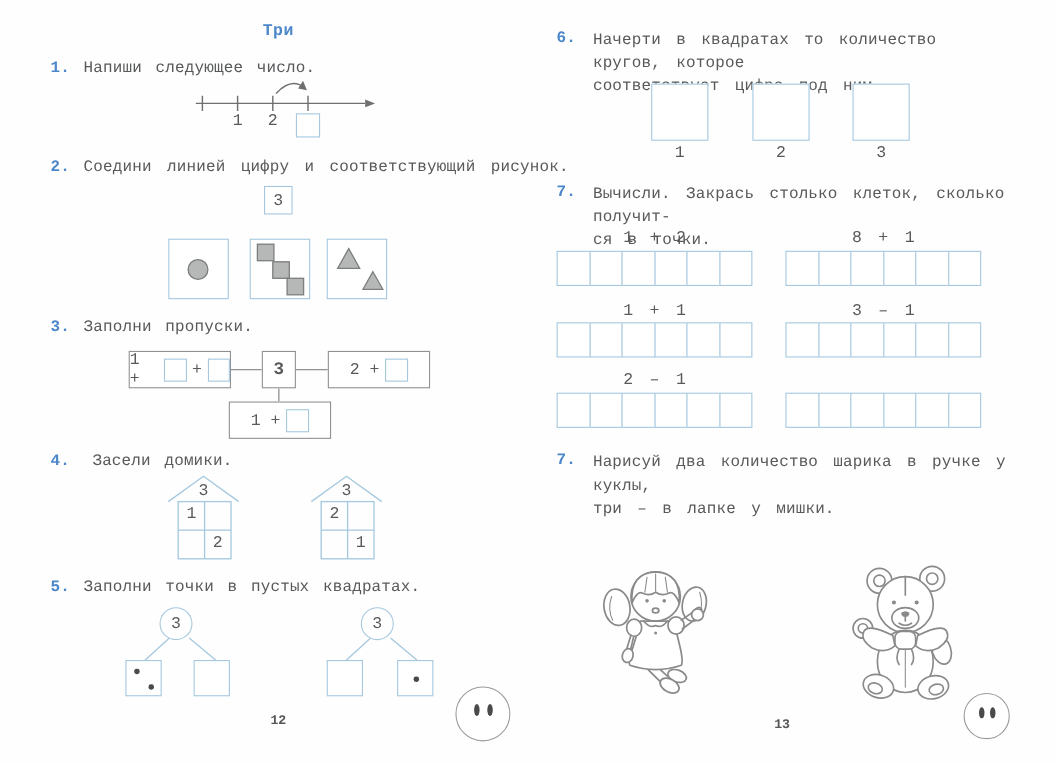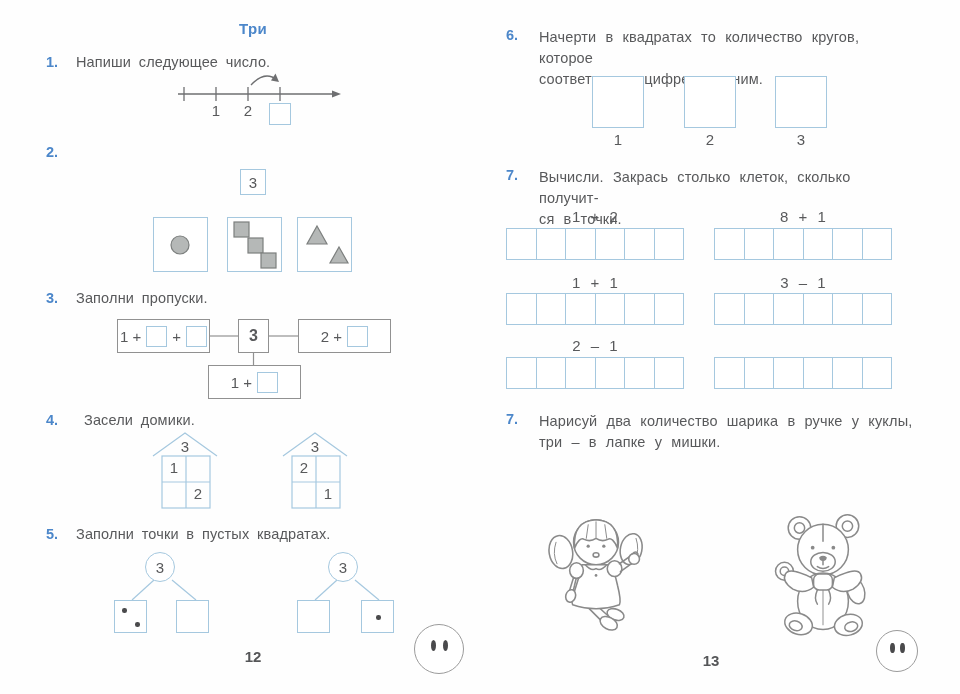--- a/index.html
+++ b/index.html
@@ -1,34 +1,34 @@
 <!DOCTYPE html>
 <html><head>
 <meta charset="utf-8">
 <style>
   html,body{margin:0;padding:0;background:#fff;}
   .canvas{position:relative;width:960px;height:694px;background:#fefefe;overflow:hidden;
-          font-family:Liberation Sans, sans-serif;color:#58595b;}
+          font-family:Liberation Mono, monospace;color:#58595b;}
   .abs{position:absolute;}
   .title{font-weight:bold;color:#4c87ca;font-size:15px;letter-spacing:.4px;text-align:center;}
   .tnum{font-weight:bold;color:#4c87ca;font-size:14.5px;}
   .ttext{font-size:14.5px;letter-spacing:.15px;word-spacing:3.5px;white-space:nowrap;}
   .ttext.wide{word-spacing:5px;}
   .rline{display:block;line-height:21px;}
   .bluebox{border:1px solid #a5c8df;background:#fff;box-sizing:border-box;}
   .graybox{border:1px solid #919191;background:#fff;box-sizing:border-box;}
   .center-txt{display:flex;align-items:center;justify-content:center;font-size:15px;color:#58595b;}
   .smallsq{width:21px;height:21px;border:1px solid #a5c8df;background:#fff;box-sizing:border-box;}
   .fillbox{display:flex;align-items:center;justify-content:center;gap:5px;font-size:15px;}
   .strip{display:flex;}
   .cell{flex:1;border:1px solid #a5c8df;margin-left:-1px;background:#fff;box-sizing:border-box;}
   .cell:first-child{margin-left:0;}
   .expr{font-size:15px;word-spacing:6px;text-align:center;}
   .digitlbl{font-size:15px;text-align:center;}
-  .pagenum{font-weight:bold;font-size:15px;color:#555658;text-align:center;}
+  .pagenum{font-weight:bold;font-size:12px;color:#555658;text-align:center;}
   .smiley{border:1.5px solid #9b9b9b;border-radius:50%;background:#fff;box-sizing:border-box;}
   .eye{position:absolute;background:#4a4a4c;border-radius:50%;}
   .dot{position:absolute;width:4.5px;height:4.5px;border-radius:50%;background:#4a4a4c;}
   svg{display:block;}
 </style>
 </head>
 <body>
 
 <div class="canvas">
 
@@ -49,20 +49,21 @@
       </g>
       <polygon points="156,22.5 165,26 156,29.5" fill="#6e6f71"></polygon>
       <polygon points="103,14 95,12.5 99.5,5.5" fill="#6e6f71"></polygon>
     </svg>
     <span class="abs center-txt" style="left:30px;top:34px;width:20px;">1</span>
     <span class="abs center-txt" style="left:62px;top:34px;width:20px;">2</span>
     <div class="abs bluebox" style="left:93px;top:35px;width:22px;height:22px;"></div>
   </div>
 
   <div class="abs tnum" style="left:46px;top:144px;">2.</div>
+  <div class="abs ttext wide" style="left:76px;top:144px;">Соедини линией цифру и соответствующий рисунок.</div>
 
   <div class="abs bluebox center-txt" style="left:240px;top:169px;width:26px;height:26px;">3</div>
 
   <div class="abs bluebox" style="left:153px;top:217px;width:55px;height:55px;">
     <svg width="53" height="53" viewBox="0 0 53 53">
       <circle cx="26" cy="27" r="9" fill="#b5b8b7" stroke="#7c7f7e" stroke-width="1.2"></circle>
     </svg>
   </div>
   <div class="abs bluebox" style="left:227px;top:217px;width:55px;height:55px;">
     <svg width="53" height="53" viewBox="0 0 53 53">

